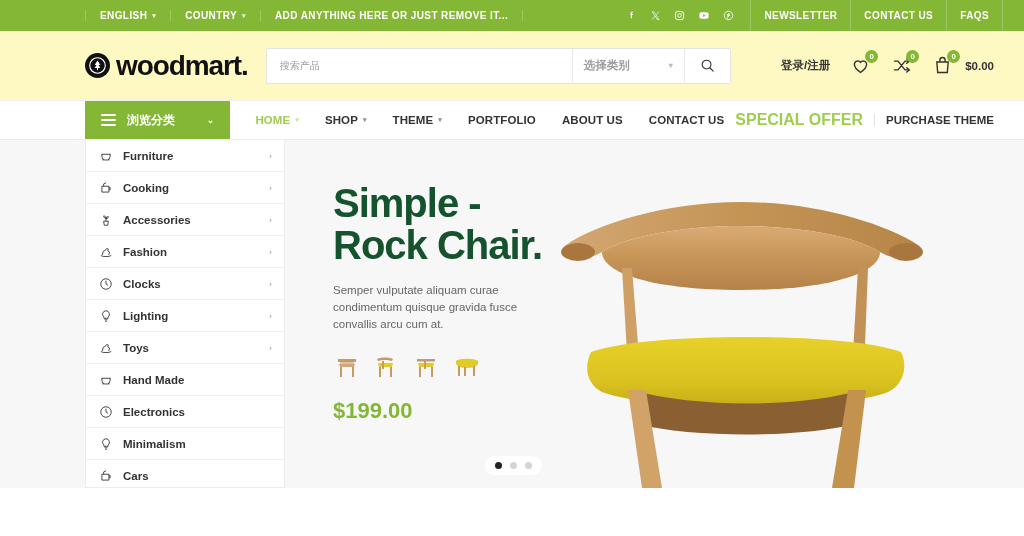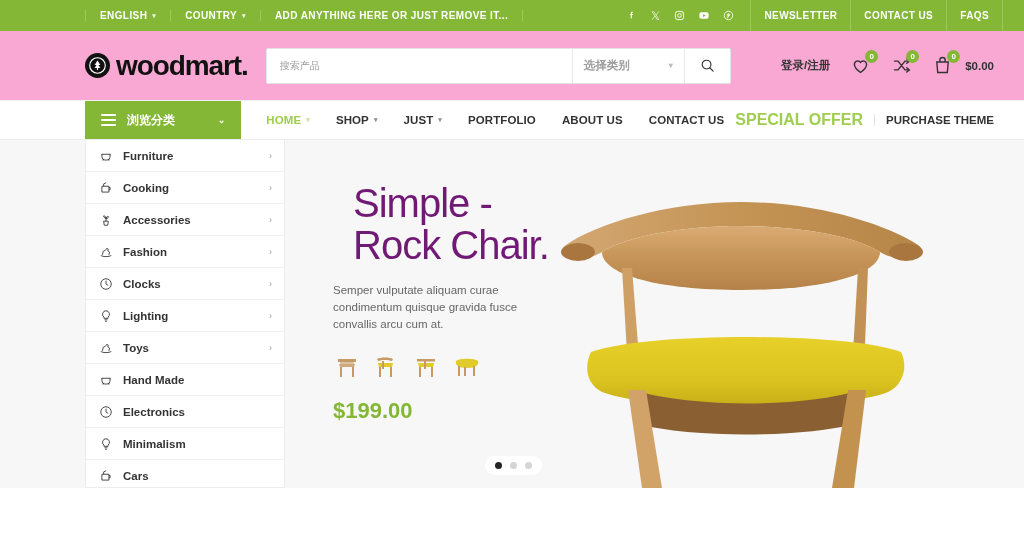--- a/index.html
+++ b/index.html
@@ -32,21 +32,21 @@
   .tb-social svg { display:block; }
   .tb-link {
     display:flex; align-items:center; padding: 0 13px;
     border-left: 1px solid rgba(255,255,255,.22);
     font-weight: 600; white-space: nowrap; cursor:pointer; font-size:10px;
   }
   .tb-link:last-child { border-right: 1px solid rgba(255,255,255,.22); }
 
   
   .header {
-    height: 70px; background:#f9a8d4; display:flex; align-items:center;
+    height: 70px; background:#fef9c3; display:flex; align-items:center;
     padding: 0 30px 0 85px; border-bottom: 1px solid #f0f0f0;
   }
   .logo { display:flex; align-items:center; gap:6px; cursor:pointer; }
   .logo-mark {
     width: 25px; height:25px; border-radius:50%; background:#111;
     display:flex; align-items:center; justify-content:center; flex:none;
   }
   .logo-text {
     font-size: 28px; font-weight: 700; color:#111;
     letter-spacing: -1.1px; line-height: 1;
@@ -137,22 +137,22 @@
   .side-icon { width:15px; height:15px; display:flex; align-items:center; justify-content:center; flex:none; }
   .side-label { flex:1; }
   .side-arrow { font-size:9px; color:#b5b5b5; }
 
   .hero {
     flex:1; position:relative; background:#f7f7f7; overflow:hidden;
     height: 348px;
   }
   .hero-text { position:absolute; left: 48px; top: 42px; width: 250px; z-index:3; }
   .hero-title {
-    font-size: 40px; line-height: 1.06; font-weight:400; color:#701a75;
-    letter-spacing: -1px; white-space: pre-line; margin-left: 20px;
+    font-size: 40px; line-height: 1.06; font-weight:700; color:#14532d;
+    letter-spacing: -1px; white-space: pre-line;
   }
   .hero-sub {
     margin-top: 15px; font-size: 11.5px; line-height: 1.5; color:#666;
     width: 225px;
   }
   .hero-thumbs { margin-top: 17px; display:flex; gap: 12px; }
   .thumb { width: 28px; height: 30px; cursor:pointer; }
   .hero-price {
     margin-top: 17px; font-size: 22px; font-weight:700; color:#83b735;
   }
@@ -290,21 +290,21 @@
     <div class="nav-main">
       <div class="nav-item active">
         <span>HOME</span>
         <span class="nc">▾</span>
       </div>
       <div class="nav-item">
         <span>SHOP</span>
         <span class="nc">▾</span>
       </div>
       <div class="nav-item">
-        <span>JUST</span>
+        <span>THEME</span>
         <span class="nc">▾</span>
       </div>
       <div class="nav-item">PORTFOLIO</div>
       <div class="nav-item">ABOUT US</div>
       <div class="nav-item">CONTACT US</div>
     </div>
     <div class="nav-right">
       <span class="nav-offer">SPECIAL OFFER</span>
       <span class="nav-purchase">PURCHASE THEME</span>
     </div>

